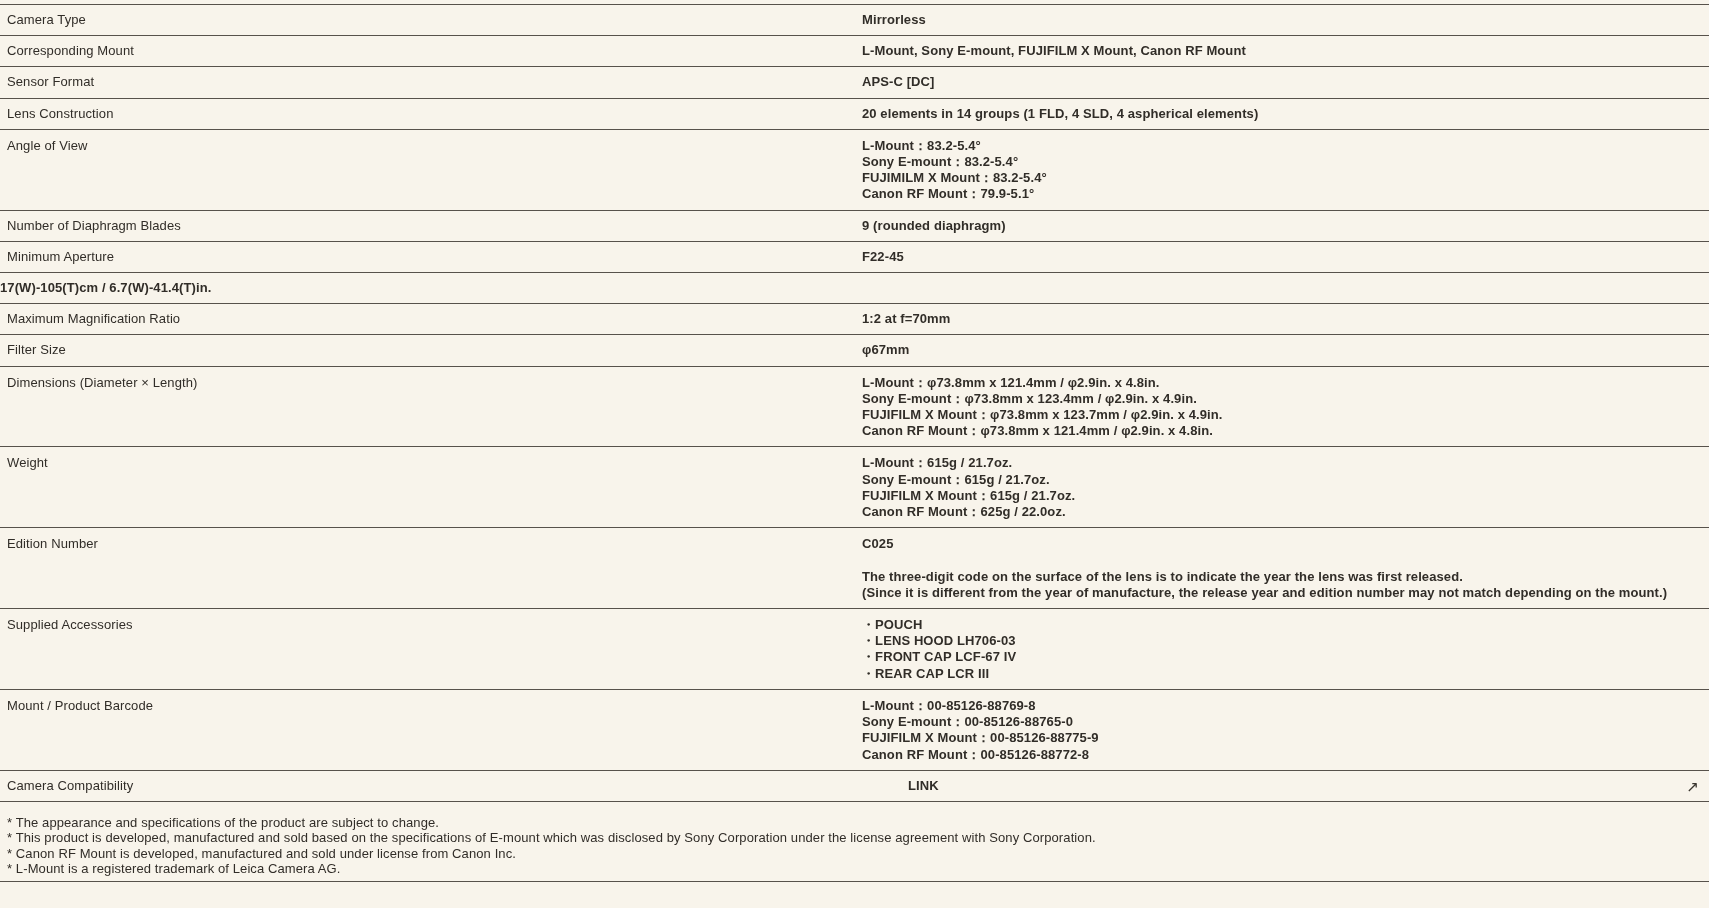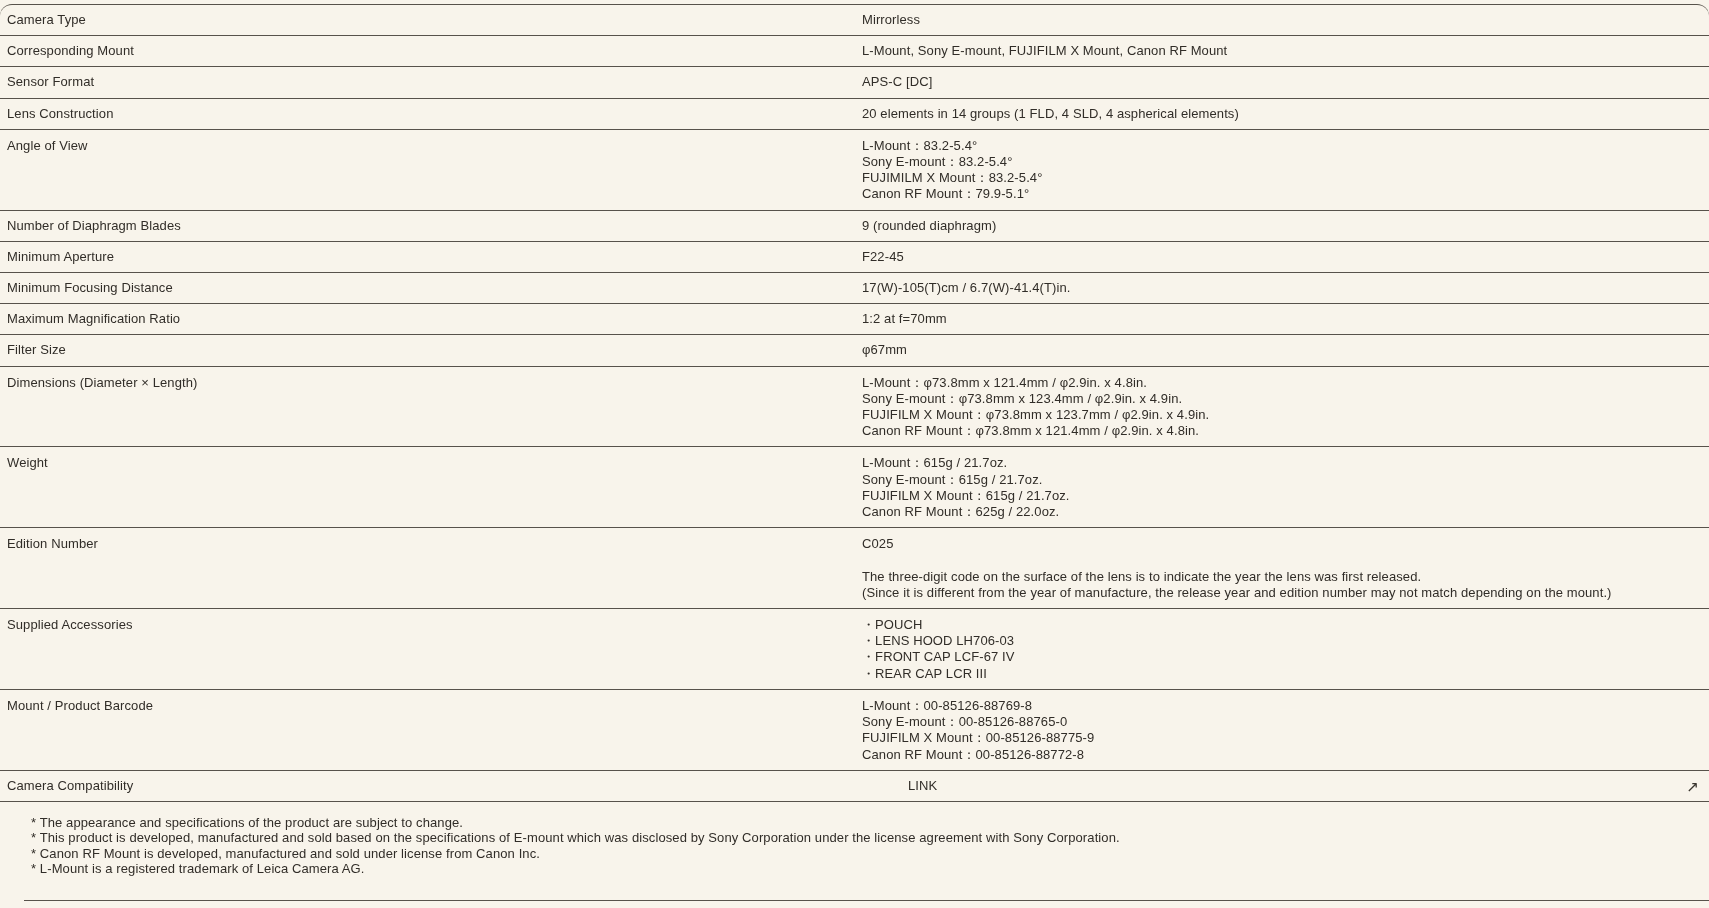--- a/index.html
+++ b/index.html
@@ -12,21 +12,20 @@
     background: #f8f4eb;
     font-family: "Liberation Sans", "DejaVu Sans", sans-serif;
     font-size: 13px;
     color: #312d28;
     -webkit-font-smoothing: antialiased;
     overflow: hidden;
   }
   .spec-table {
     margin-top: 4px;
     border-top: 1px solid #57524b;
-    border-radius: 12px;
   }
   .spec-row {
     display: flex;
     align-items: flex-start;
     border-bottom: 1px solid #57524b;
     padding: 7px 12px 7px 0;
     position: relative;
     line-height: 16.2px;
   }
   .spec-row.multi {
@@ -35,45 +34,45 @@
   .spec-label {
     box-sizing: border-box;
     width: 862px;
     flex: 0 0 862px;
     padding-left: 7px;
     letter-spacing: 0.1px;
   }
   .spec-value {
     flex: 1 1 auto;
     letter-spacing: 0.1px;
+    font-weight: bold;
   }
   .value-line {
     min-height: 16.2px;
     white-space: pre-wrap;
   }
   .arrow-icon {
     position: absolute;
     right: 10px;
     top: 50%;
     transform: translateY(-50%);
     font-size: 15px;
     line-height: 15px;
     color: #3a362f;
     cursor: pointer;
   }
   .link-value {
     cursor: pointer;
     margin-left: 46px;
   }
   .footnotes {
-    padding: 13px 12px 23px 7px;
+    padding: 13px 12px 4px 7px;
     border-bottom: 1px solid #57524b;
     line-height: 15.5px;
     letter-spacing: 0.1px;
-    margin-left: 24px;
   }
   .footnote-line {
     min-height: 15.5px;
   }
 </style>
 </head>
 <body>
 
 <div class="spec-table">
     <div class="spec-row">
@@ -115,21 +114,20 @@
         <div class="value-line">9 (rounded diaphragm)</div>
       </div>
     </div>
     <div class="spec-row">
       <div class="spec-label">Minimum Aperture</div>
       <div class="spec-value">
         <div class="value-line">F22-45</div>
       </div>
     </div>
     <div class="spec-row">
-      <div class="spec-label">Minimum Focusing Distance</div>
       <div class="spec-value">
         <div class="value-line">17(W)-105(T)cm / 6.7(W)-41.4(T)in.</div>
       </div>
     </div>
     <div class="spec-row">
       <div class="spec-label">Maximum Magnification Ratio</div>
       <div class="spec-value">
         <div class="value-line">1:2 at f=70mm</div>
       </div>
     </div>

